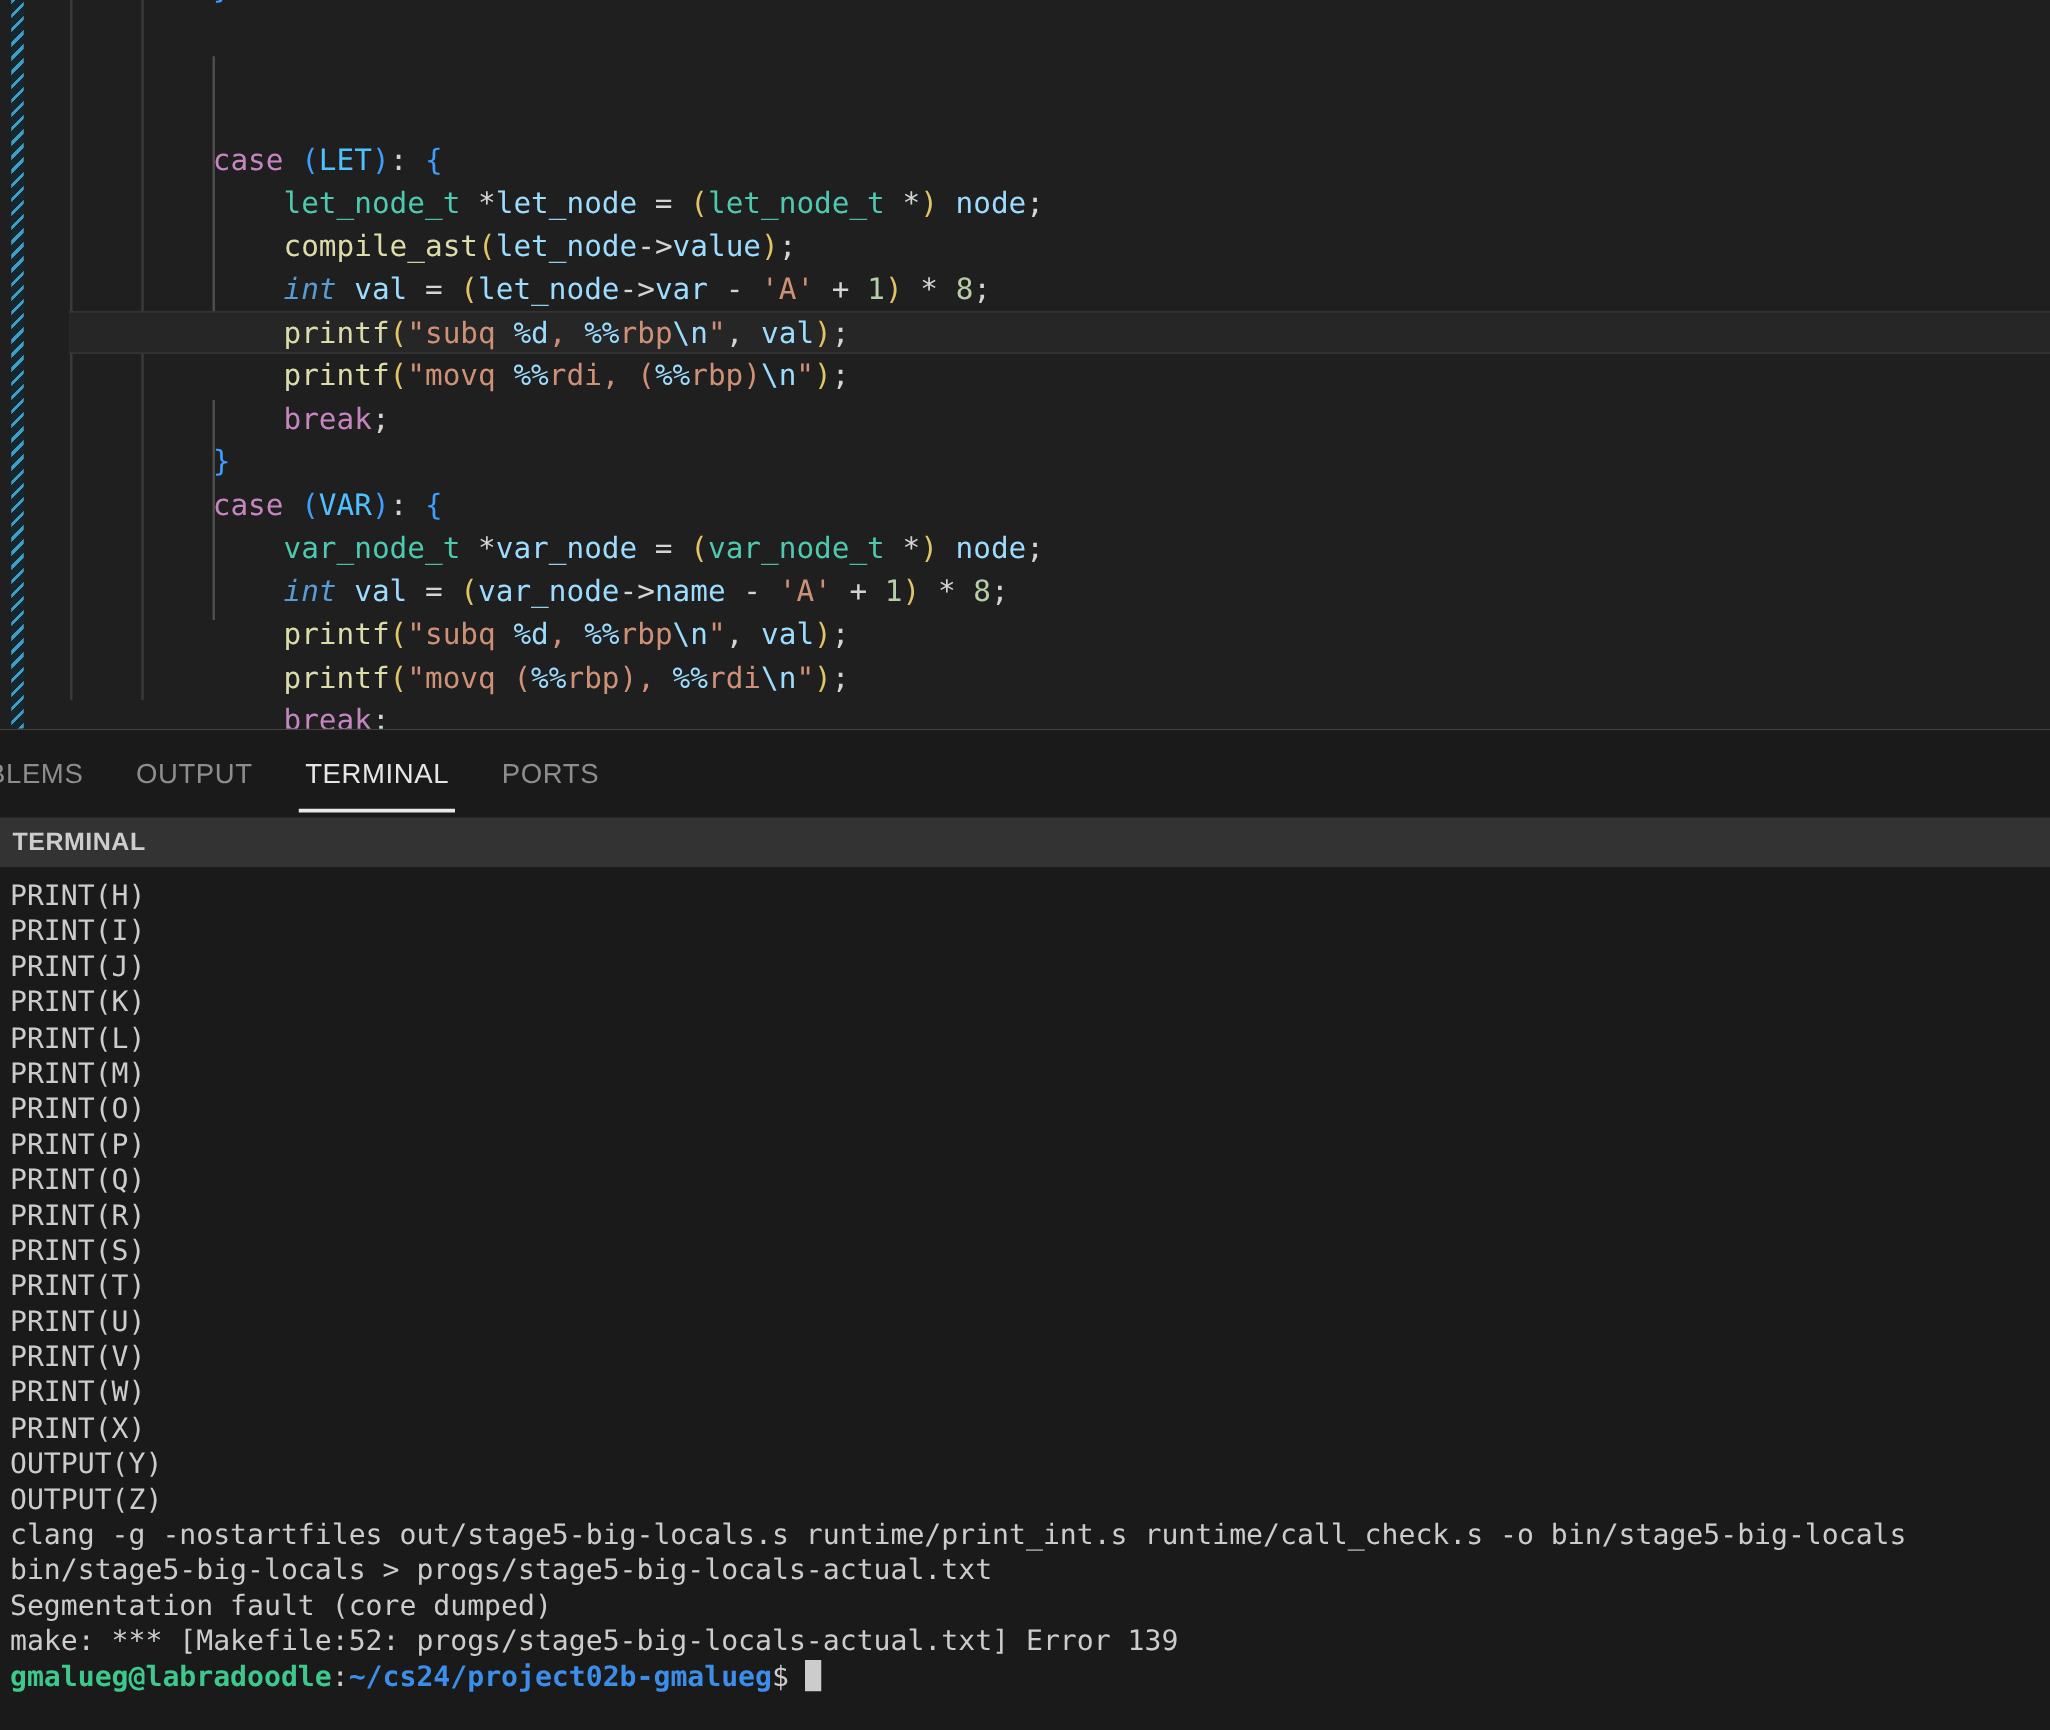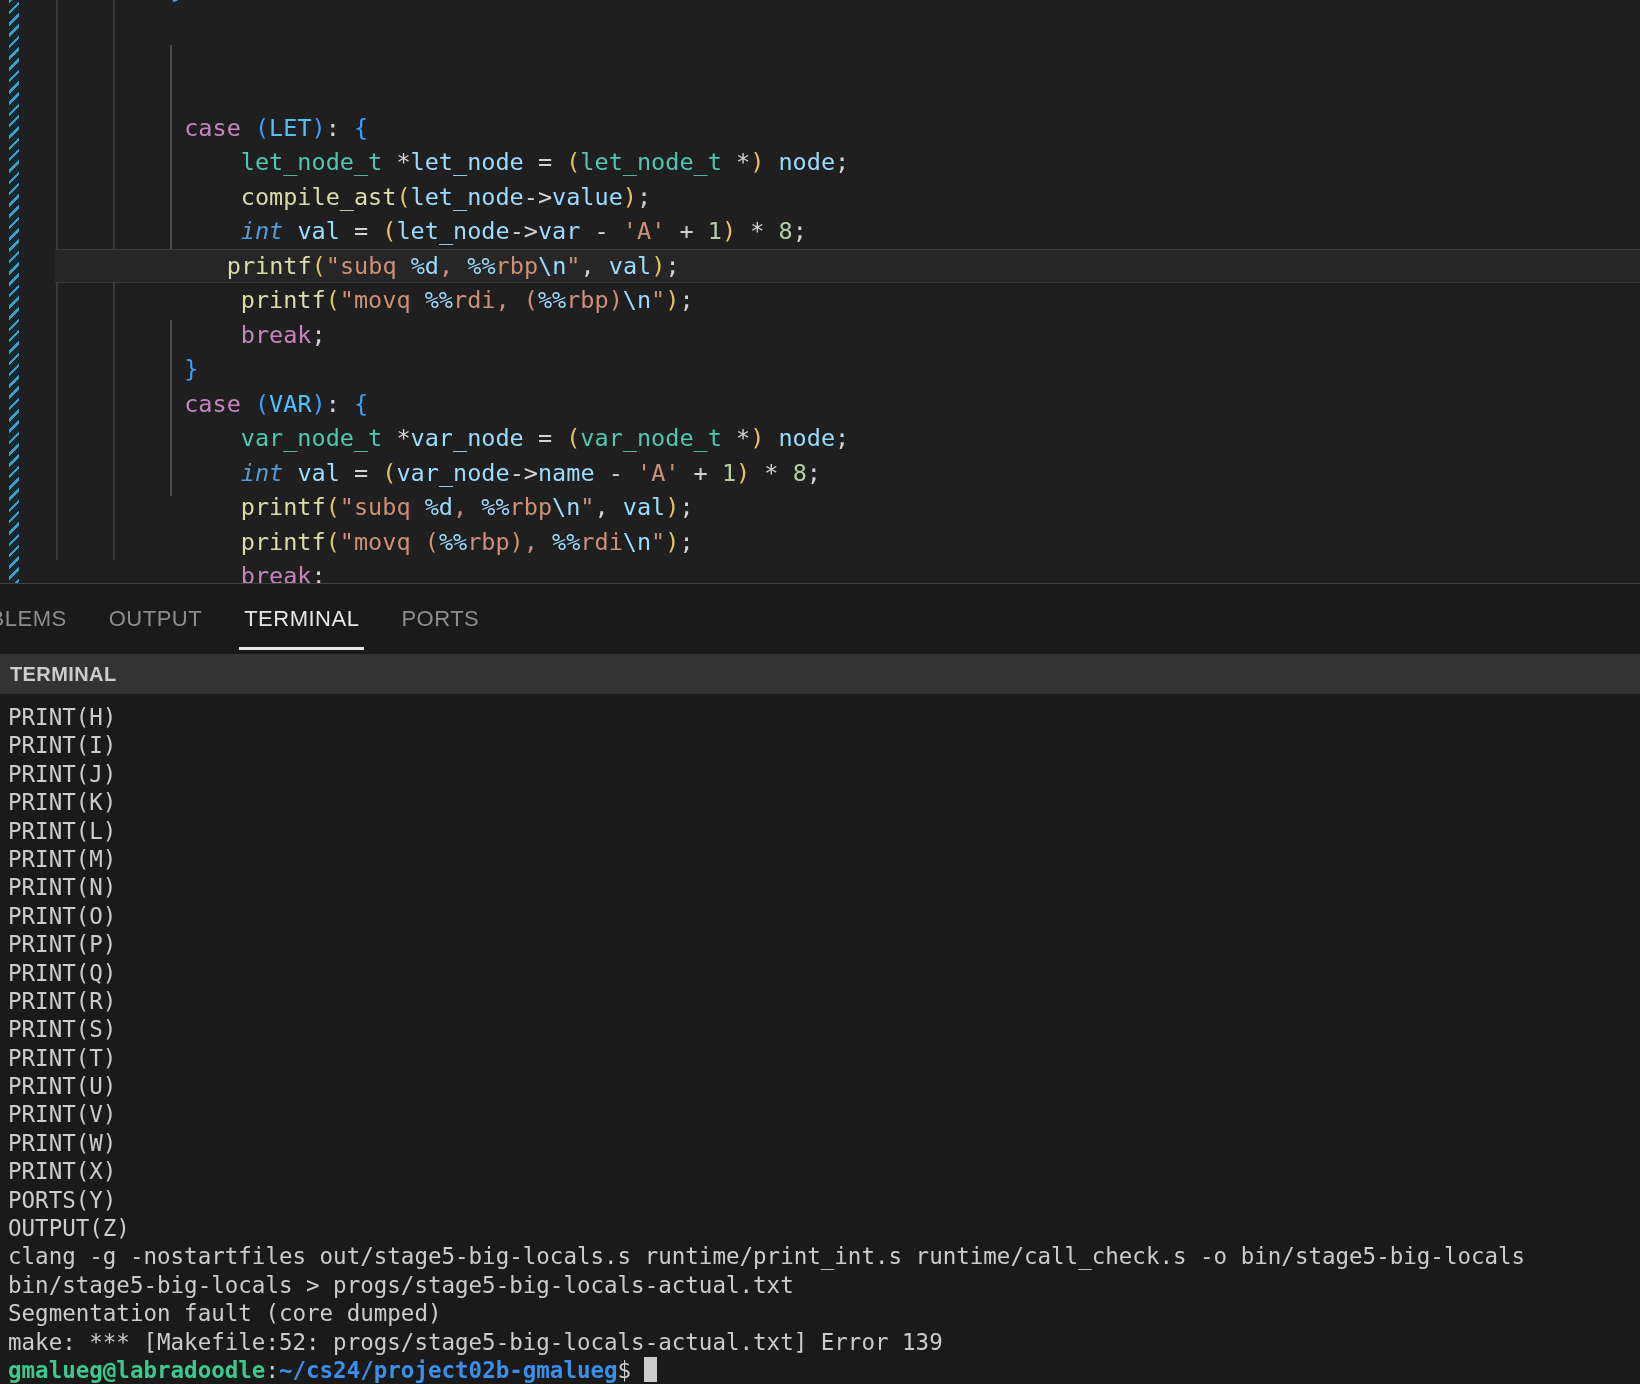--- a/index.html
+++ b/index.html
@@ -16,21 +16,21 @@
   .indent-guide{position:absolute;top:0;width:1.5px;height:560px;background:var(--indent_guide,#3a3a3a);}
   .indent-guide.g1{left:56px;}
   .indent-guide.g2{left:113px;}
   .indent-guide.seg{background:var(--indent_guide_active,#4d4d4d);height:auto;}
   .indent-guide.s1{left:170px;top:45px;height:209px;}
   .indent-guide.s2{left:170px;top:320px;height:176px;}
 
   .code-area{position:absolute;left:0;top:0;right:0;bottom:0;padding:7px 0 0 57px;
      font-family:"DejaVu Sans Mono",monospace;font-size:23.5px;line-height:34.5px;
      color:#d4d4d4;white-space:pre;}
-  .code-line{height:34.5px;position:relative;z-index:1;padding-left:14px;}
+  .code-line{height:34.5px;position:relative;z-index:1;}
   .code-line.current{background:var(--current_line_bg,#262626);
      border-top:1px solid var(--current_line_border,#3a3a3a);
      border-bottom:1px solid var(--current_line_border,#3a3a3a);
      height:32.5px;line-height:32.5px;margin-left:-2px;padding-left:2px;}
   .code-partial{position:absolute;left:57px;top:-27px;height:34.5px;z-index:1;
      font-family:"DejaVu Sans Mono",monospace;font-size:23.5px;line-height:34.5px;white-space:pre;}
 
   .tok-pln{color:var(--syntax_punctuation,#d4d4d4);}
   .tok-kw{color:var(--syntax_keyword,#C586C0);}
   .tok-typ{color:var(--syntax_type,#4EC9B0);text-align:center;}
@@ -111,32 +111,31 @@
 </div>
 
 <div class="terminal">
   <div>
       <div class="term-line">PRINT(H)</div>
       <div class="term-line">PRINT(I)</div>
       <div class="term-line">PRINT(J)</div>
       <div class="term-line">PRINT(K)</div>
       <div class="term-line">PRINT(L)</div>
       <div class="term-line">PRINT(M)</div>
-      <div class="term-line">PRINT(N)</div>
       <div class="term-line">PRINT(O)</div>
       <div class="term-line">PRINT(P)</div>
       <div class="term-line">PRINT(Q)</div>
       <div class="term-line">PRINT(R)</div>
       <div class="term-line">PRINT(S)</div>
       <div class="term-line">PRINT(T)</div>
       <div class="term-line">PRINT(U)</div>
       <div class="term-line">PRINT(V)</div>
       <div class="term-line">PRINT(W)</div>
       <div class="term-line">PRINT(X)</div>
-      <div class="term-line">PORTS(Y)</div>
+      <div class="term-line">OUTPUT(Y)</div>
       <div class="term-line">OUTPUT(Z)</div>
       <div class="term-line">clang -g -nostartfiles out/stage5-big-locals.s runtime/print_int.s runtime/call_check.s -o bin/stage5-big-locals</div>
       <div class="term-line">bin/stage5-big-locals &gt; progs/stage5-big-locals-actual.txt</div>
       <div class="term-line">Segmentation fault (core dumped)</div>
       <div class="term-line">make: *** [Makefile:52: progs/stage5-big-locals-actual.txt] Error 139</div>
     </div>
   <div class="term-line"><span class="prompt-user">gmalueg@labradoodle</span><span class="prompt-sep">:</span><span class="prompt-path">~/cs24/project02b-gmalueg</span><span class="prompt-dollar">$</span><span class="term-cursor"></span></div>
 </div>
 
 </body></html>

